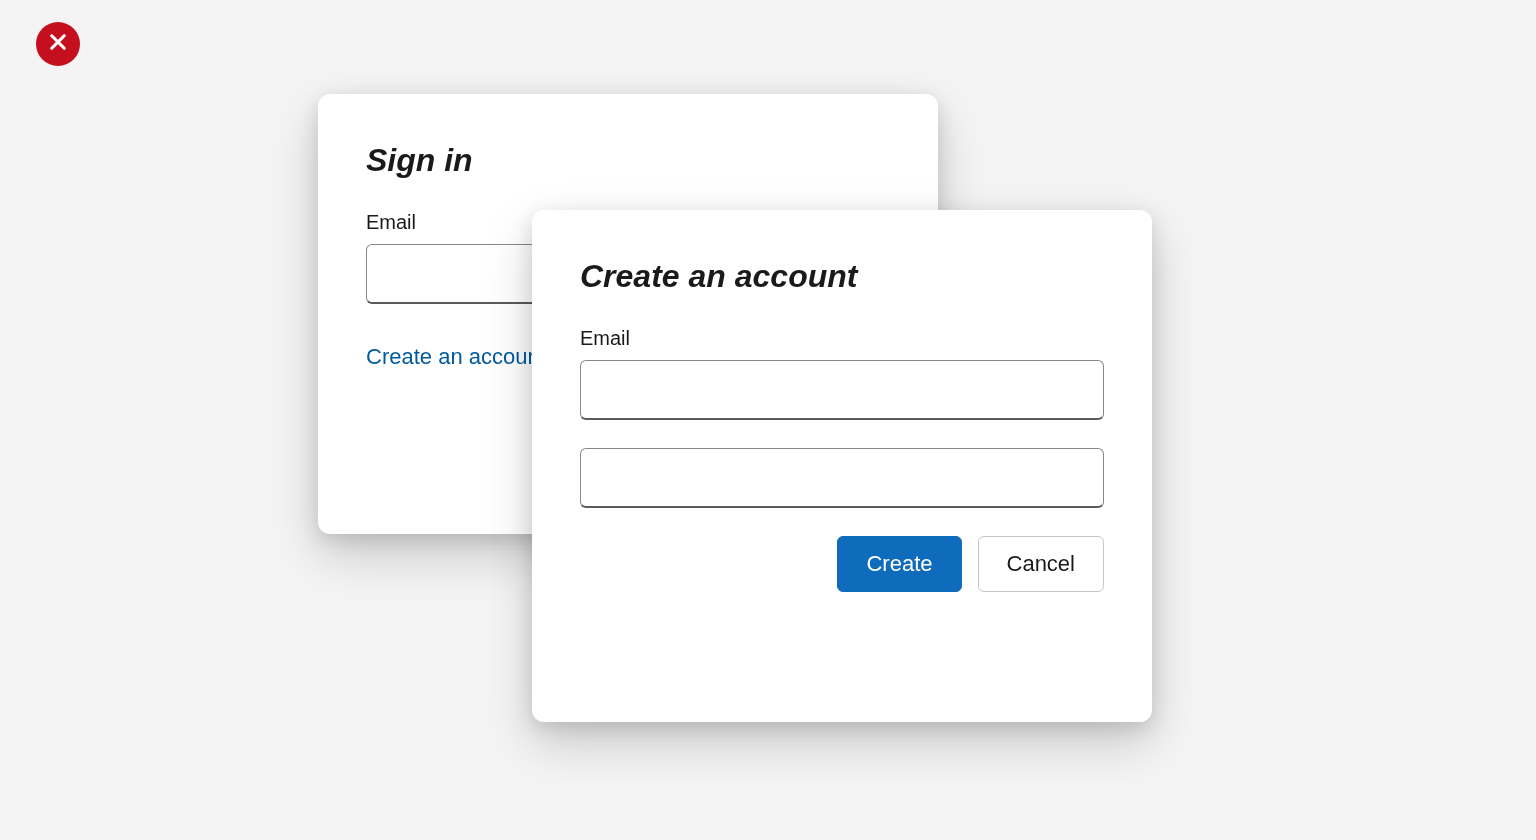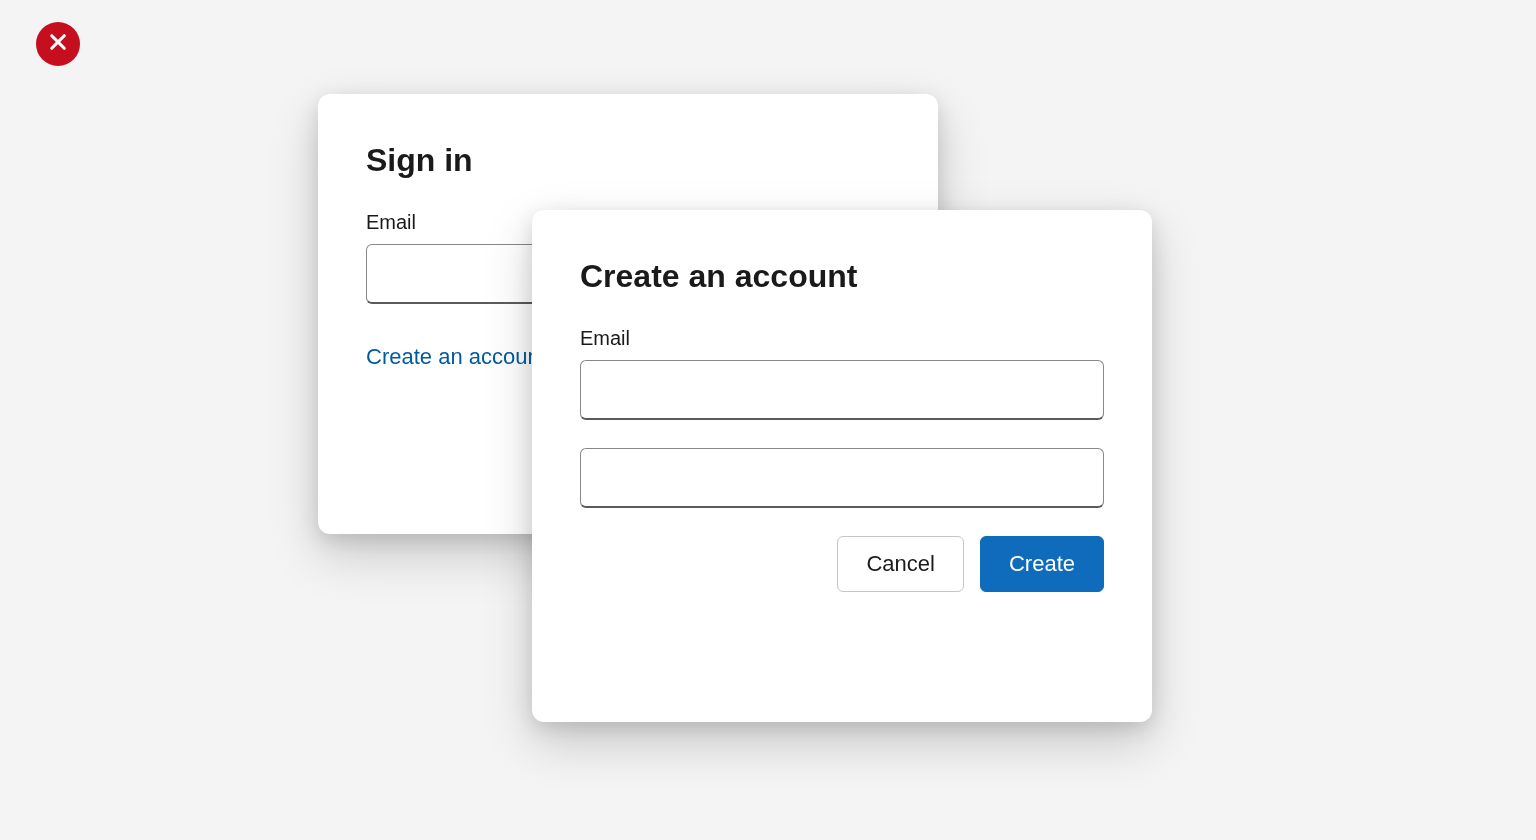--- a/index.html
+++ b/index.html
@@ -48,20 +48,21 @@
       top: 210px;
       left: 532px;
       width: 620px;
       height: 512px;
     }
     .dialog-title {
       font-size: 32px;
       font-weight: 600;
       color: #1a1a1a;
       margin-bottom: 32px;
+      font-style: italic;
     }
     .field-group {
       margin-bottom: 28px;
     }
     .field-label {
       display: block;
       font-size: 20px;
       color: #1a1a1a;
       margin-bottom: 10px;
       font-weight: 400;
@@ -135,16 +136,16 @@
 <div class="dialog create-account-dialog">
   <h1 class="dialog-title">Create an account</h1>
   <div class="field-group">
     <label class="field-label">Email</label>
     <input type="text" class="text-input" value="" style="">
   </div>
   <div class="field-group">
     <input type="password" class="text-input" value="" style="">
   </div>
   <div class="button-row">
+    <button class="btn btn-primary">Create</button>
     <button class="btn btn-secondary">Cancel</button>
-    <button class="btn btn-primary">Create</button>
   </div>
 </div>
 
 </body></html>

